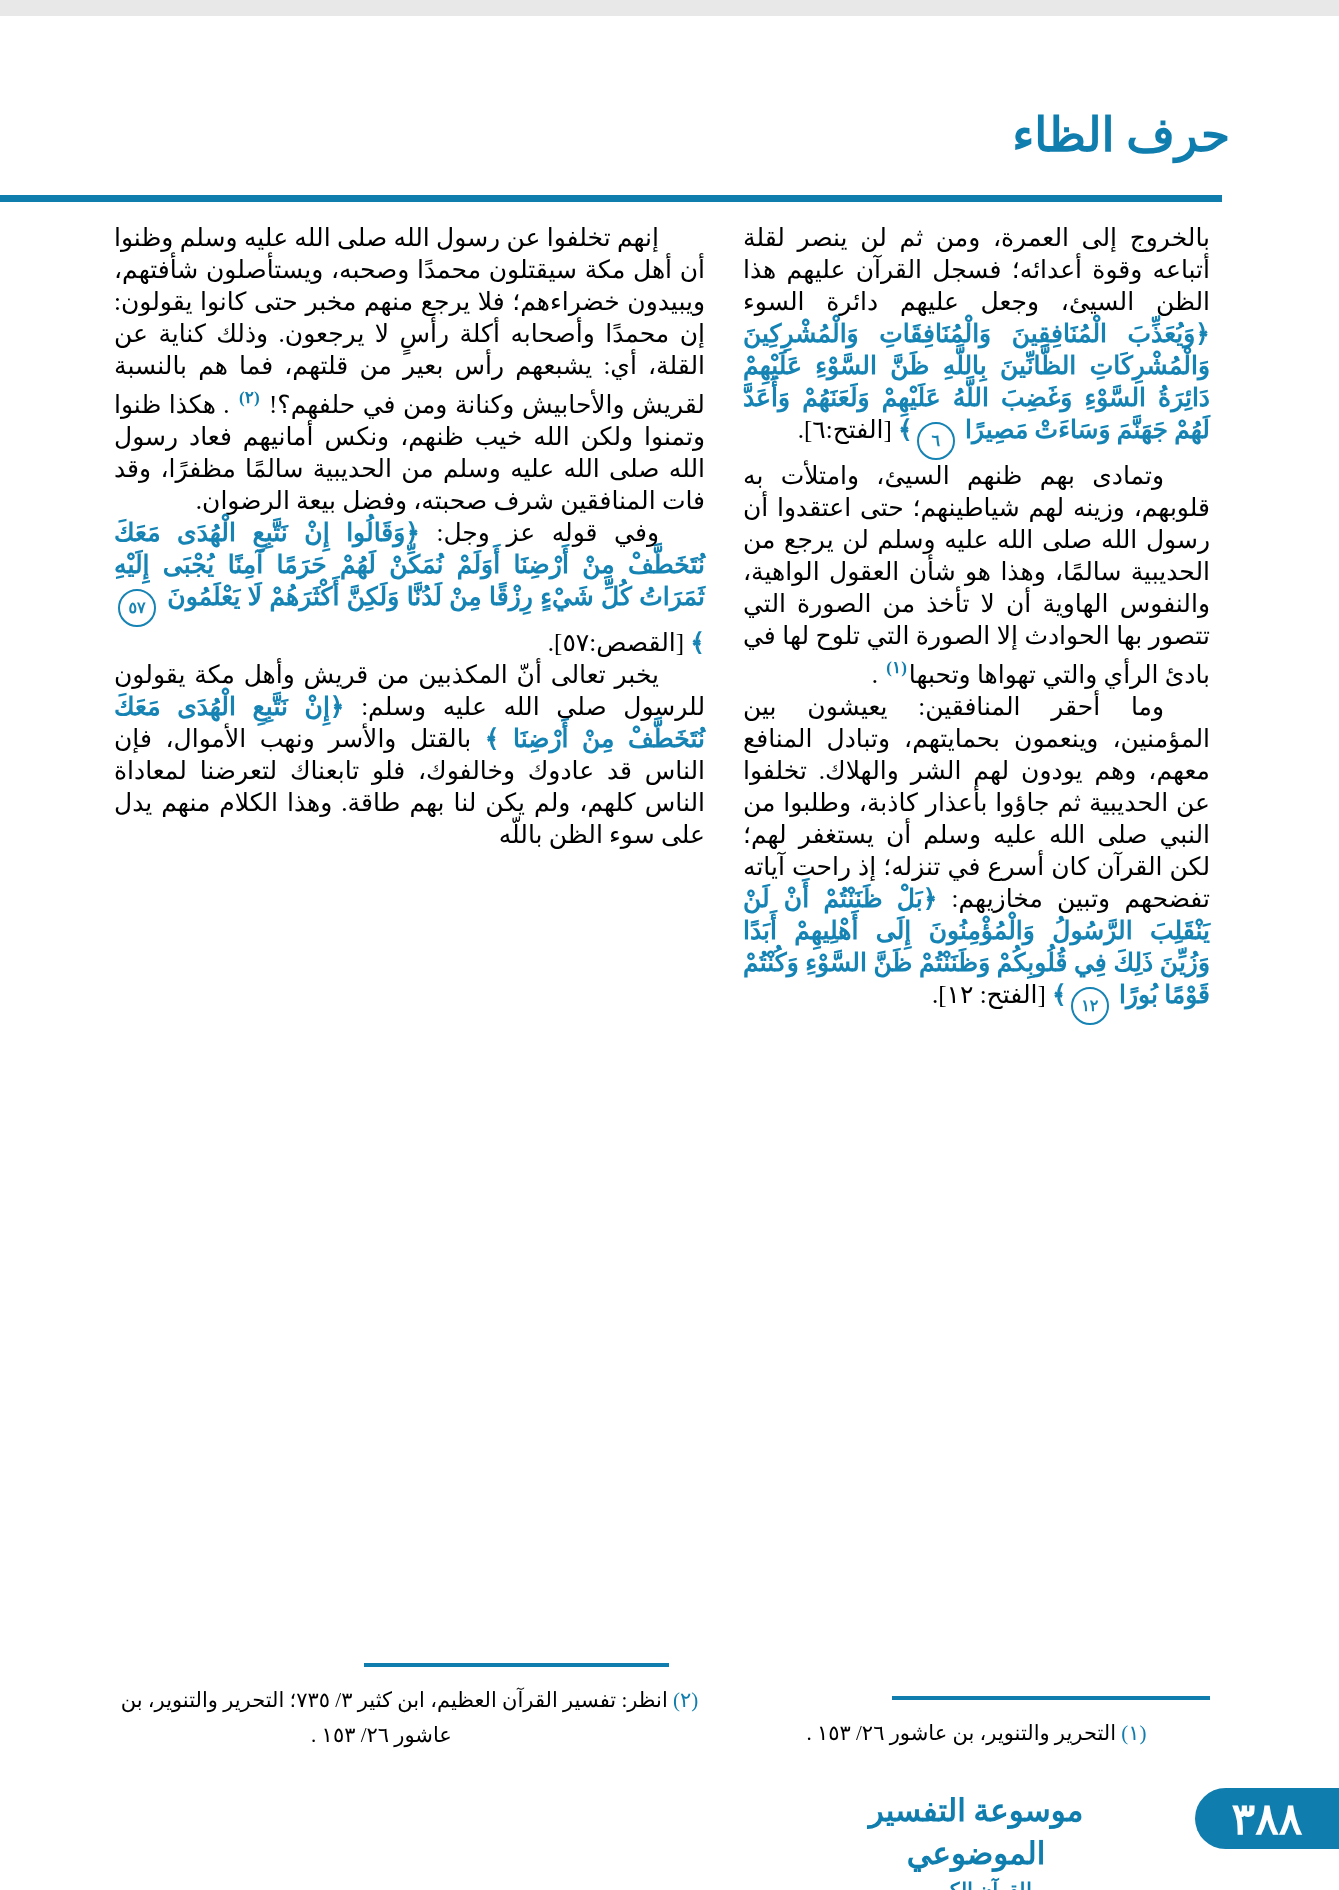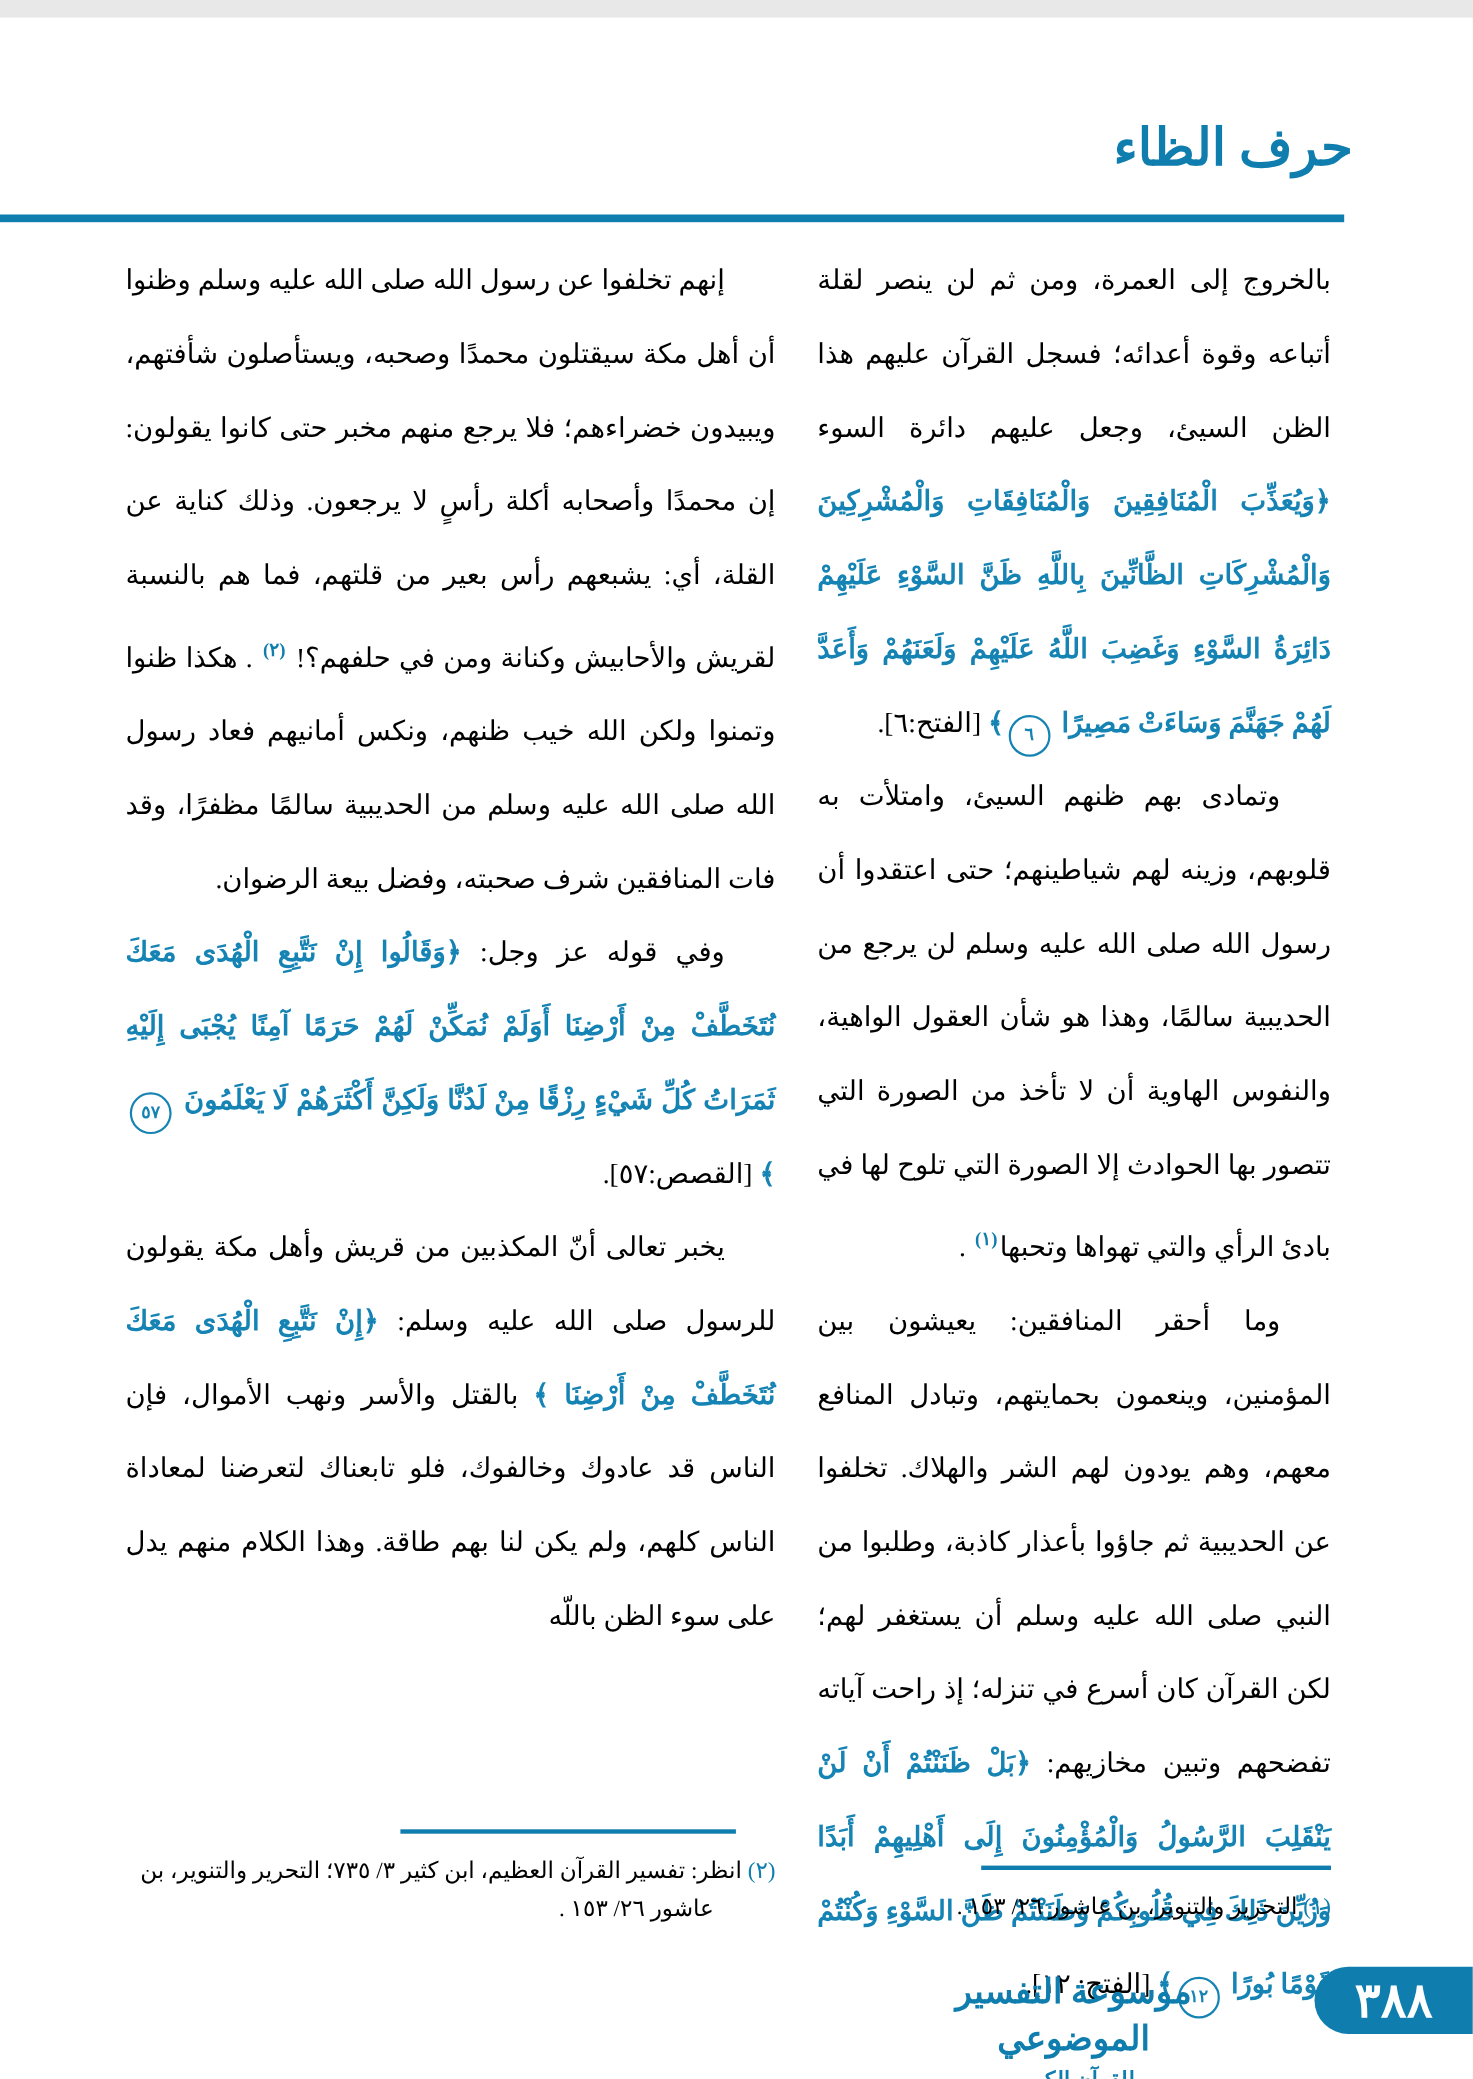--- a/index.html
+++ b/index.html
@@ -27,21 +27,21 @@
     background:var(--accent);
   }
   
   .columns{
     position:absolute;top:206px;right:129px;
     display:flex;gap:38px;align-items:flex-start;
   }
   .col{position:relative;}
   .col-right{width:467px;}
   .col-left{width:591px;}
-  .col-text{font-size:25px;line-height:67px;text-align:justify;}
+  .col-text{font-size:25px;line-height:32px;text-align:justify;}
   .para{margin:0;text-align:justify;}
   .para.indent{text-indent:46px;}
   .seg-body{color:#000;}
   .seg-quran{color:var(--quran);font-weight:bold;}
   .seg-ayah{
     display:inline-flex;align-items:center;justify-content:center;
     width:34px;height:34px;
     border:2px solid var(--quran);border-radius:50%;
     font-size:16px;font-weight:bold;color:var(--quran);
     vertical-align:-8px;margin:0 4px;
@@ -52,21 +52,21 @@
     font-size:17px;font-weight:bold;
     vertical-align:10px;
     margin:0 2px;
   }
   
   .footnotes{position:absolute;font-size:21px;line-height:35px;}
   .footnotes-right{top:1680px;right:129px;width:467px;}
   .footnotes-left{top:1647px;left:114px;width:591px;}
   .fn-rule{height:4px;background:var(--accent);width:318px;margin-bottom:16px;}
   .footnotes-left .fn-rule{width:305px;margin-right:36px;}
-  .fn-body{margin:0;padding-right:56px;text-indent:-56px;text-align:right;}
+  .fn-body{margin:0;padding-right:56px;text-indent:-56px;text-align:center;}
   .fn-marker{color:var(--accent);}
   
   .publisher-logo{
     position:absolute;top:1773px;left:845px;width:262px;
     text-align:center;color:var(--accent);
   }
   .logo-main{font-size:31px;font-weight:bold;line-height:1.4;letter-spacing:-1px;}
   .logo-sub{font-size:20px;font-weight:bold;margin-top:2px;}
   .page-pill{
     position:absolute;top:1772px;right:0;

